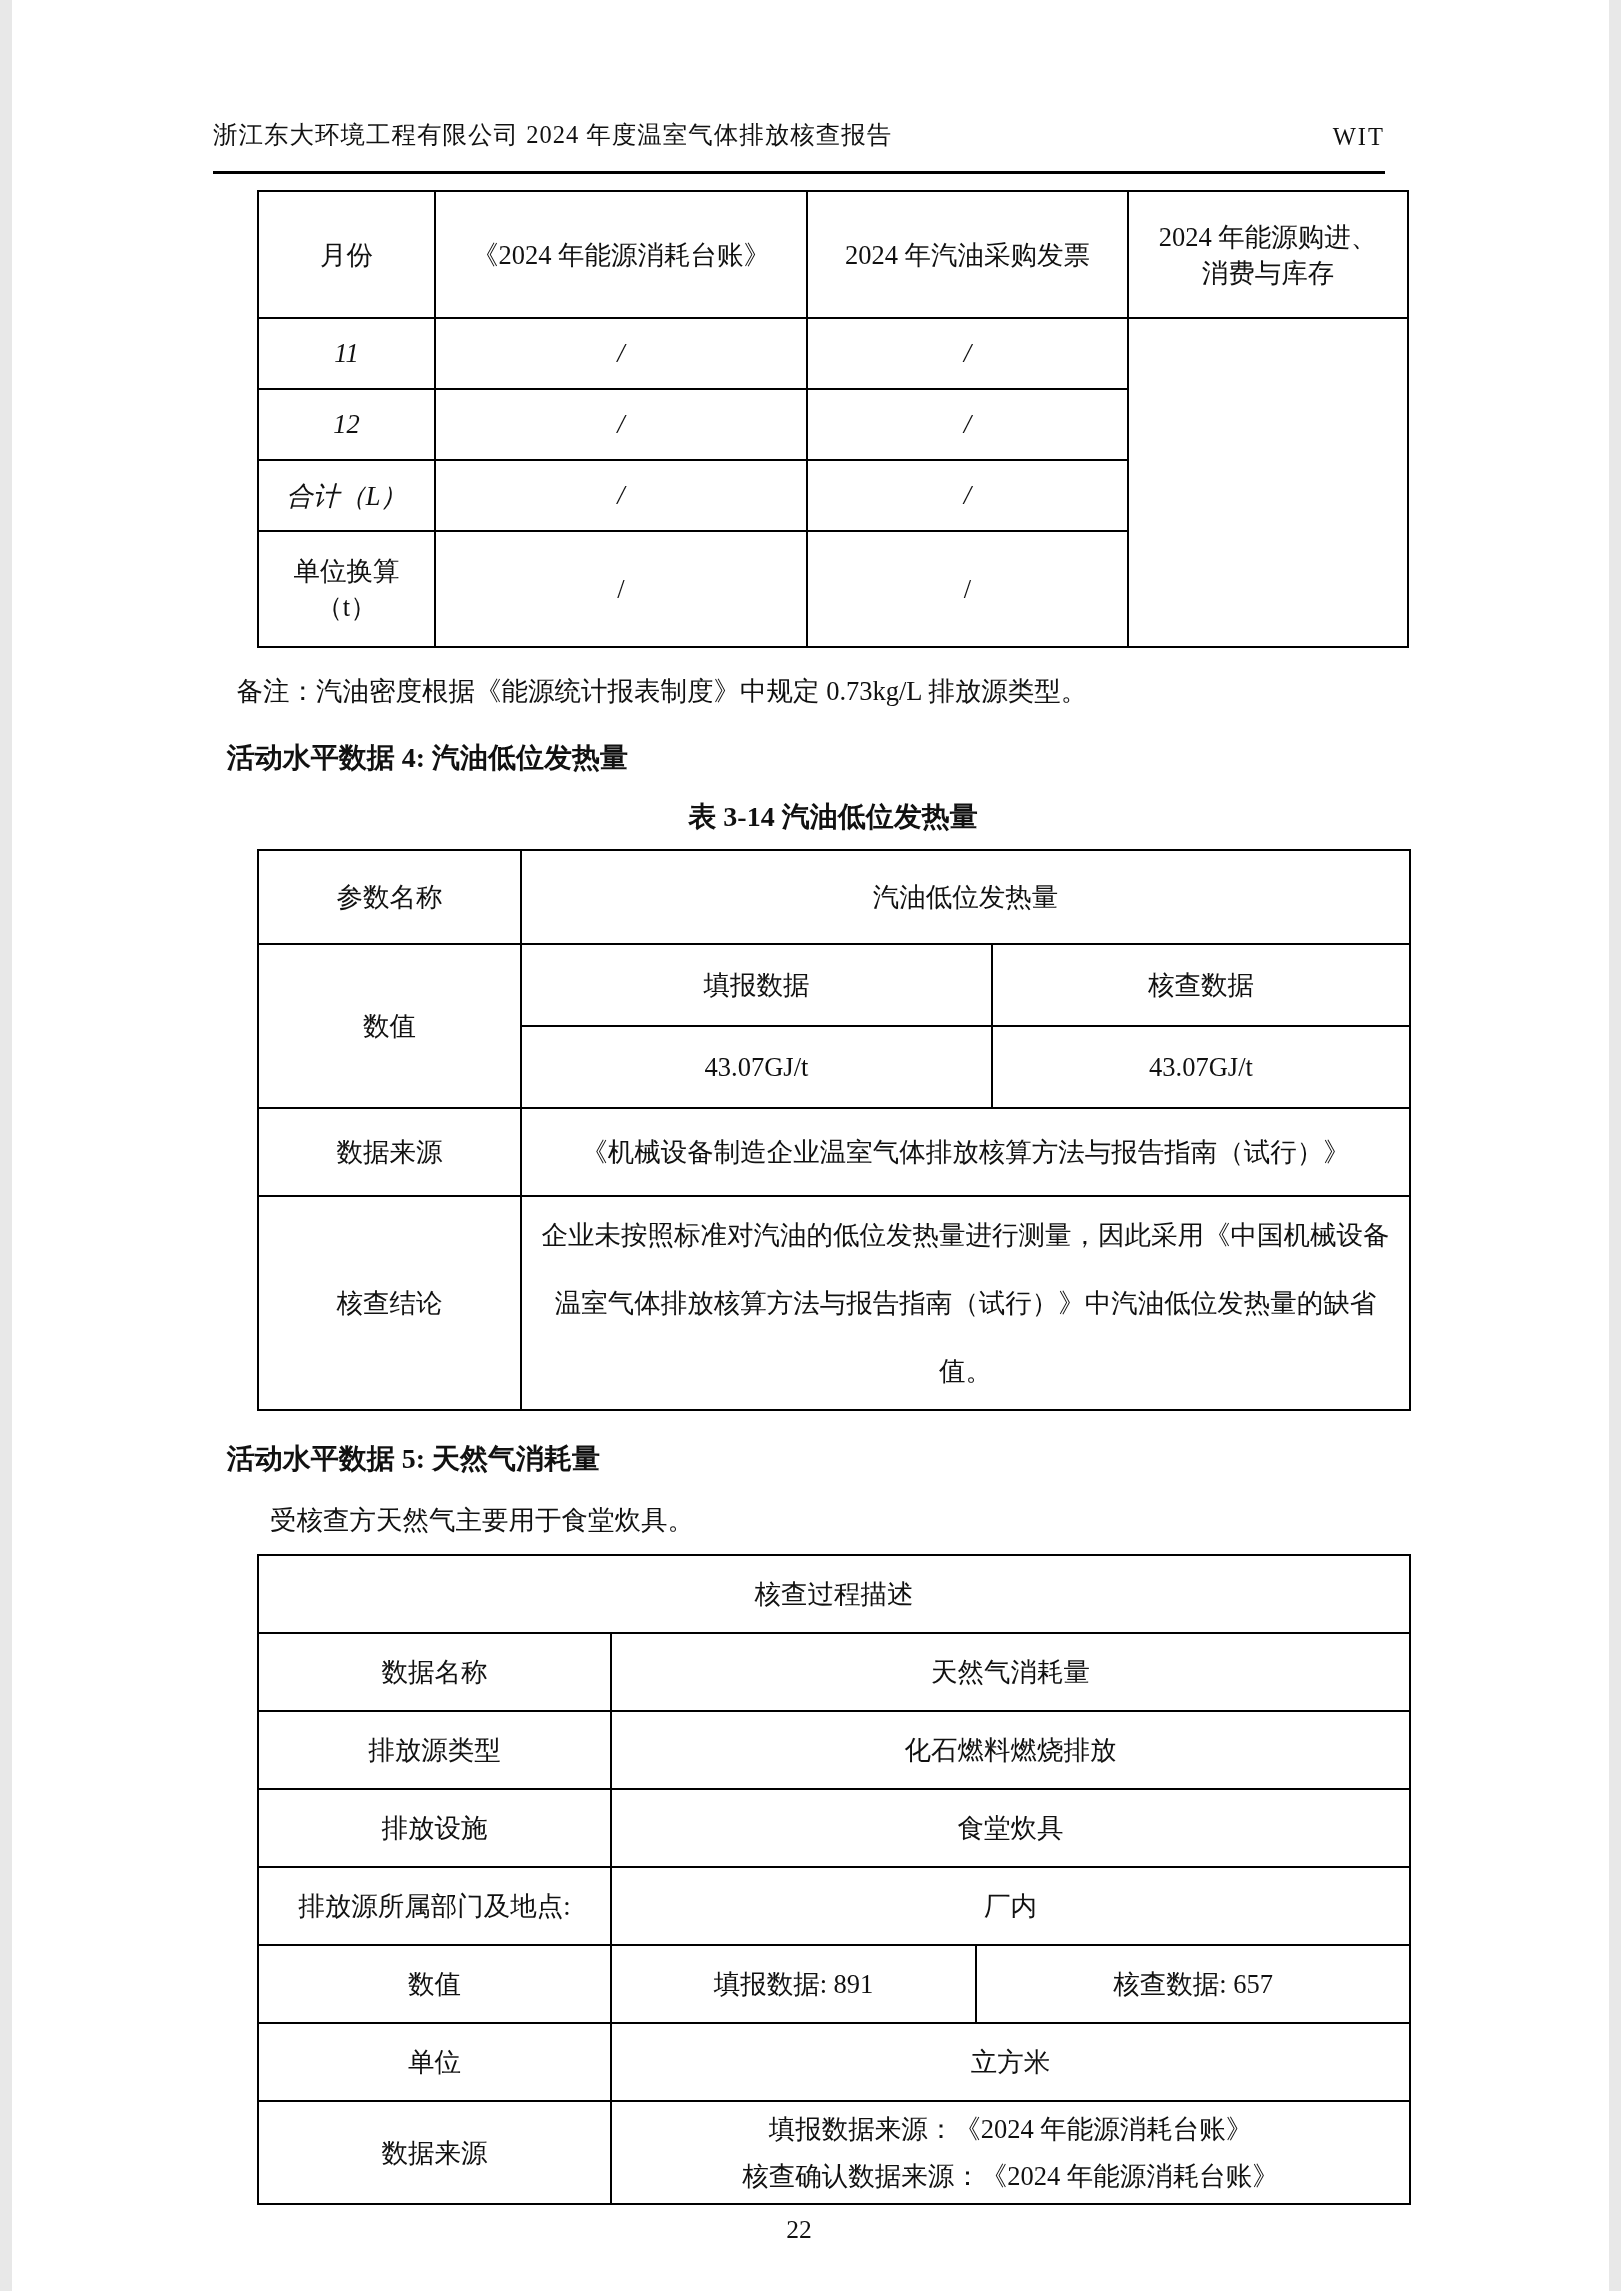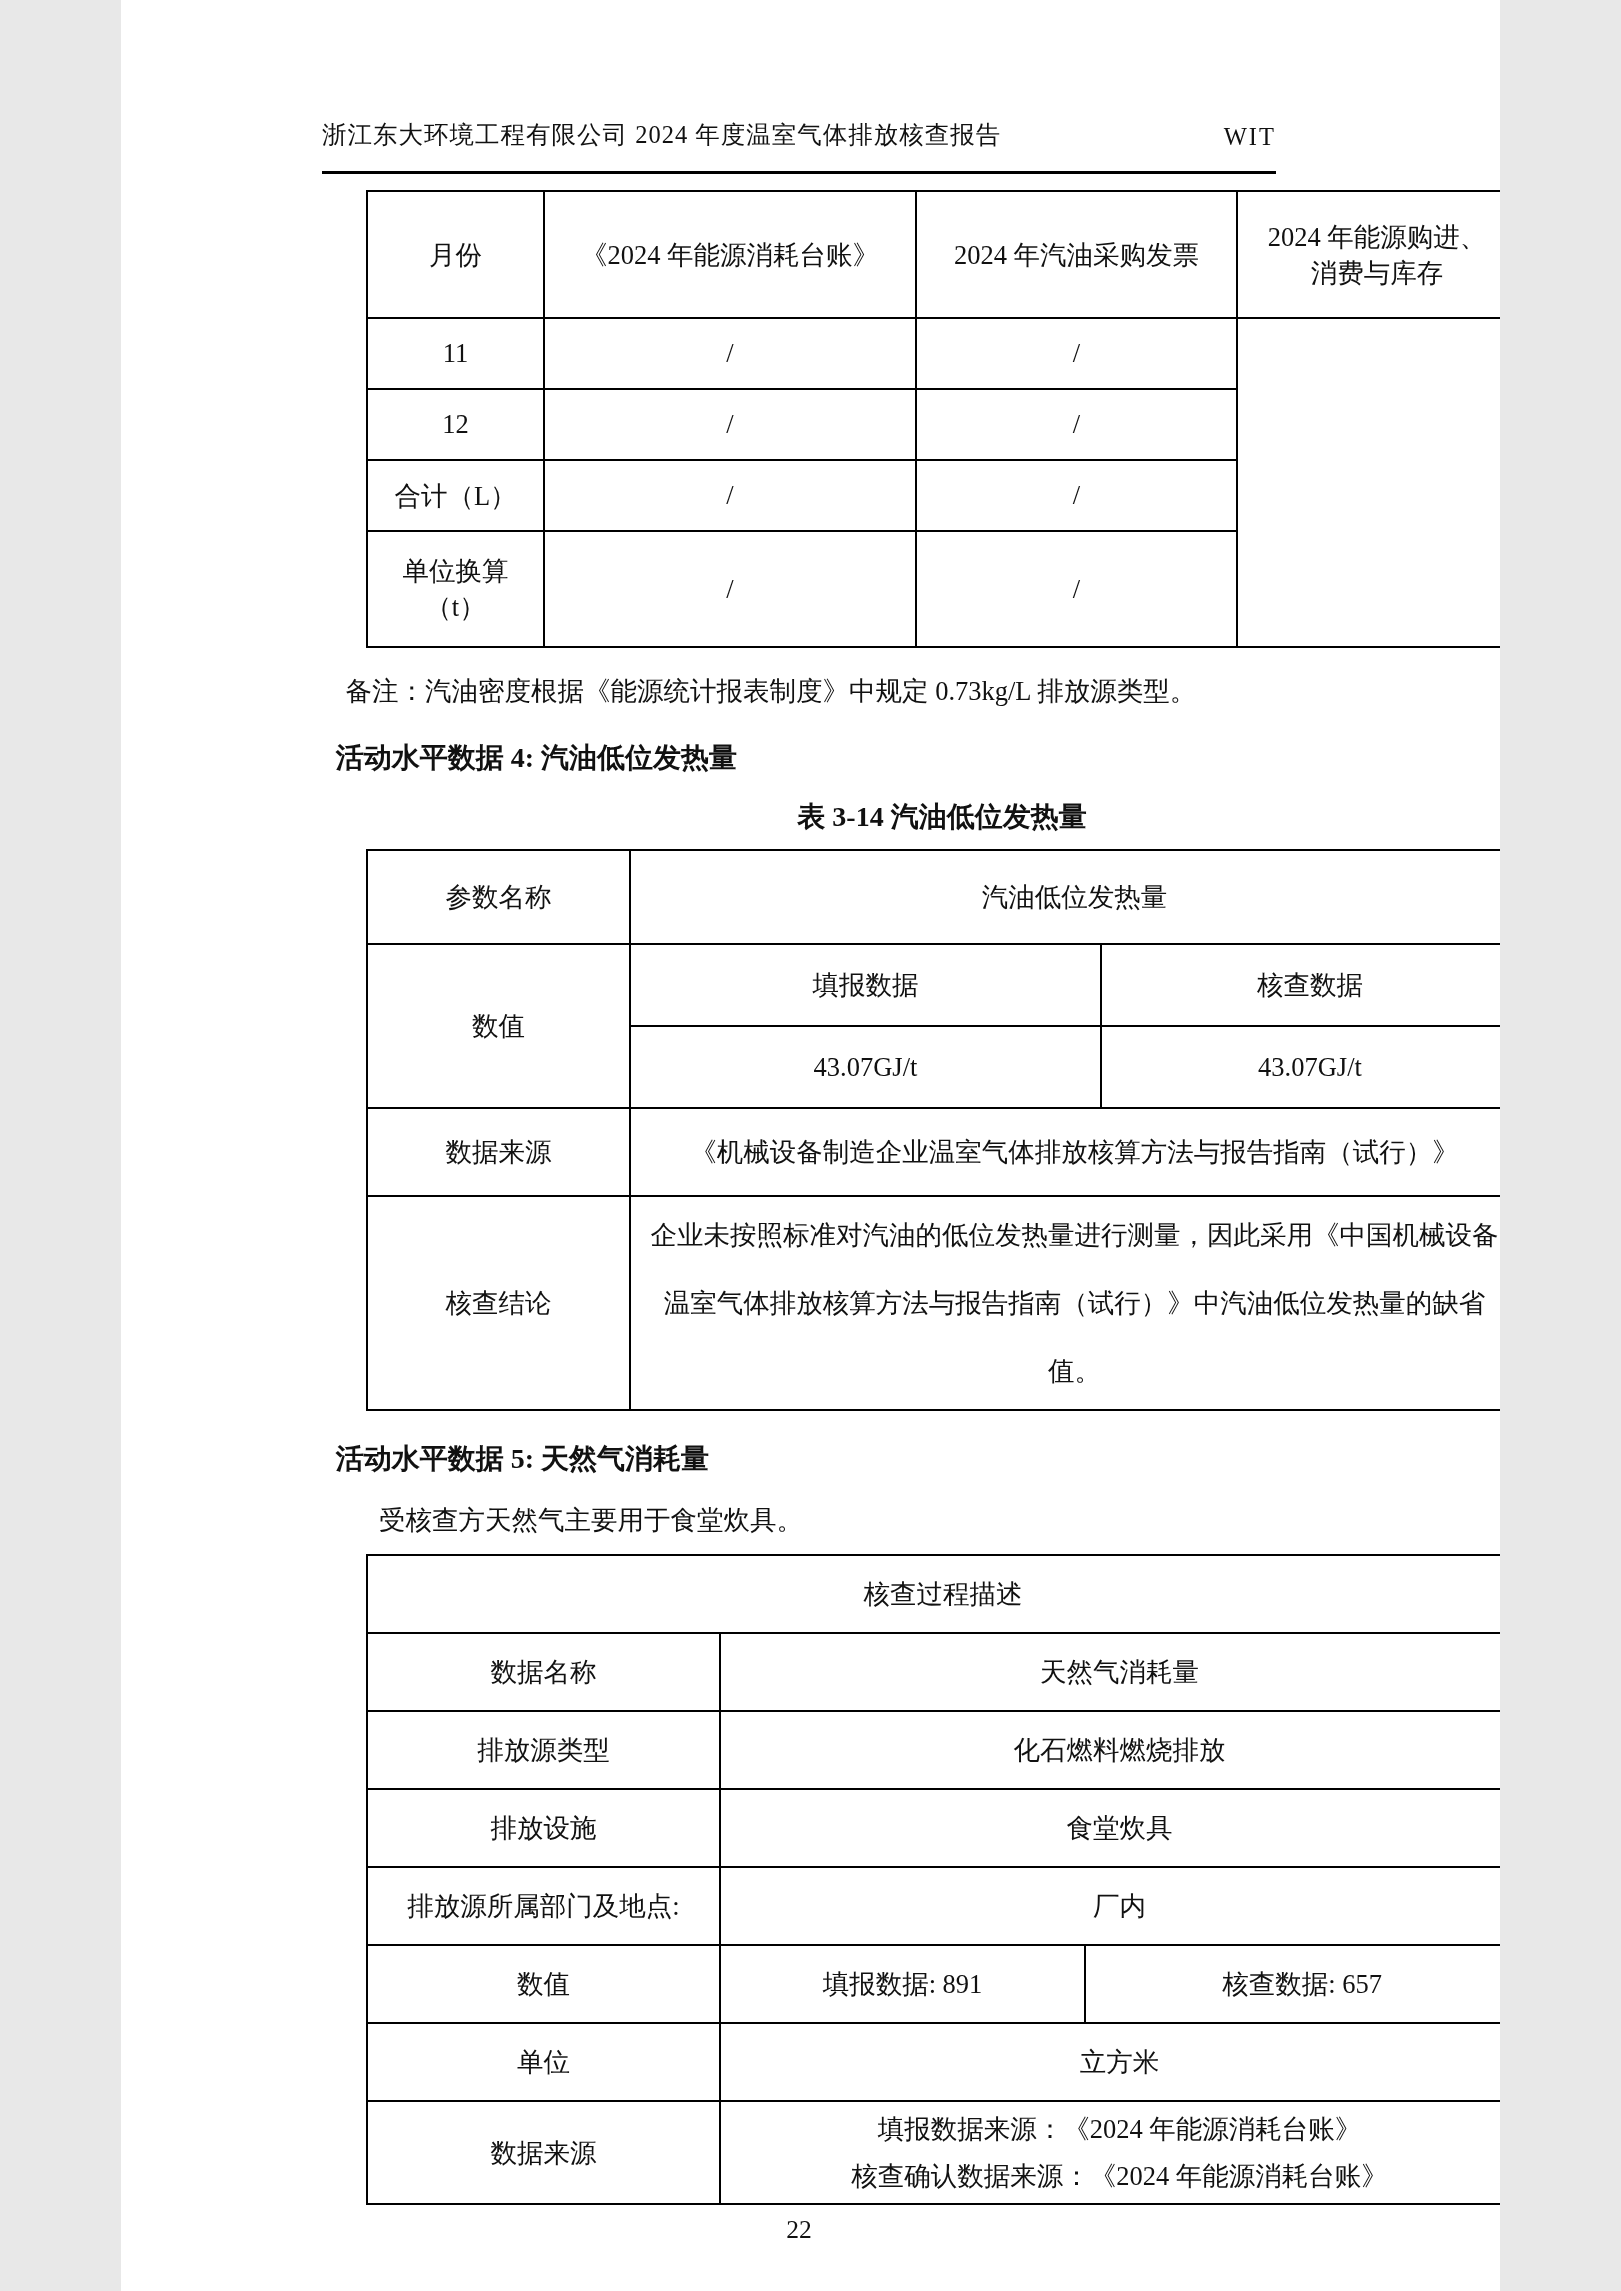--- a/index.html
+++ b/index.html
@@ -1,18 +1,18 @@
 <!DOCTYPE html>
 <html><head>
 <meta charset="utf-8">
 <style>
   html,body{margin:0;padding:0;background:#e8e8e8;}
   .page{
     position:relative;
-    width:1379px;height:2292px;
+    width:1597px;height:2292px;
     margin:0 auto;
     background:#ffffff;
     color:#111;
     font-family:"Liberation Serif","DejaVu Serif",serif;
     box-sizing:border-box;
     padding:116px 224px 0 201px;
     overflow:hidden;
   }
   
   .hdr{display:flex;justify-content:space-between;align-items:flex-end;
@@ -29,21 +29,21 @@
     font-weight:normal;word-break:break-all;
   }
   table.tbl{border:2.9px solid #000;}
   .bold{font-weight:bold;}
   .prewrap{white-space:pre-line;}
   .leftcell{text-align:left;padding-left:19.6px;}
   .justcell{text-align:justify;text-justify:inter-character;
             padding:5.9px 17.6px;line-height:68px;}
   
   tr.r-head{height:127px;}
-  tr.r-body{height:71px;}
+  tr.r-body{height:71px;font-style:italic;}
   tr.r-tall{height:116px;}
   
   tr.r96{height:94px;} tr.r84{height:82px;} tr.r90{height:88px;}
   
   tr.r80{height:78px;}
   .src-lines{line-height:47px;padding:15.7px 3.9px;}
   
   .note{margin:23.5px 0 0 23.5px;font-size:26.5px;line-height:39px;}
   .sec-heading{margin:27.4px 0 0 13.7px;font-size:28px;font-weight:bold;line-height:39px;}
   .tbl-caption{margin:19.6px 0 0 44px;width:1152px;text-align:center;

